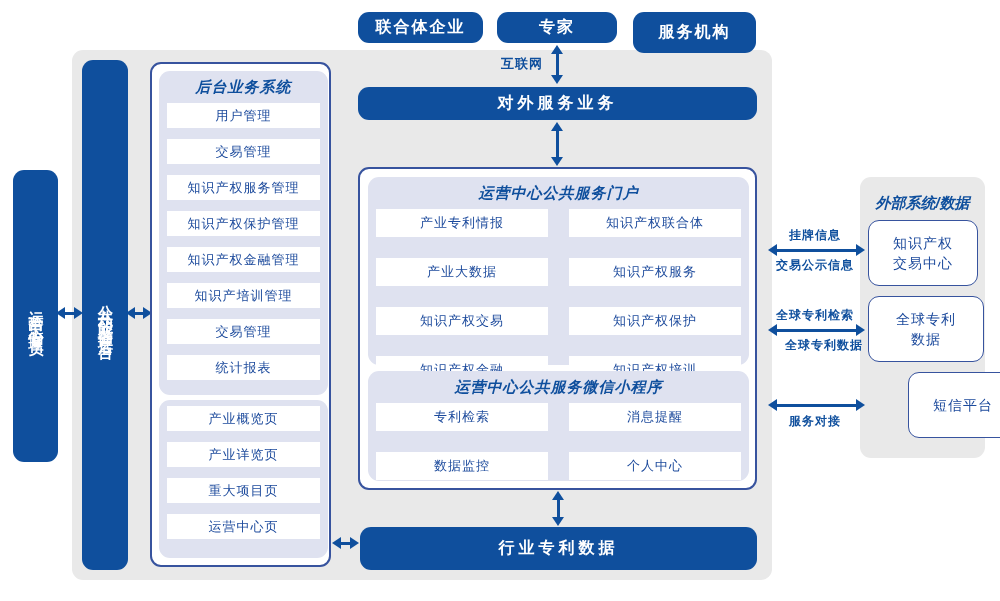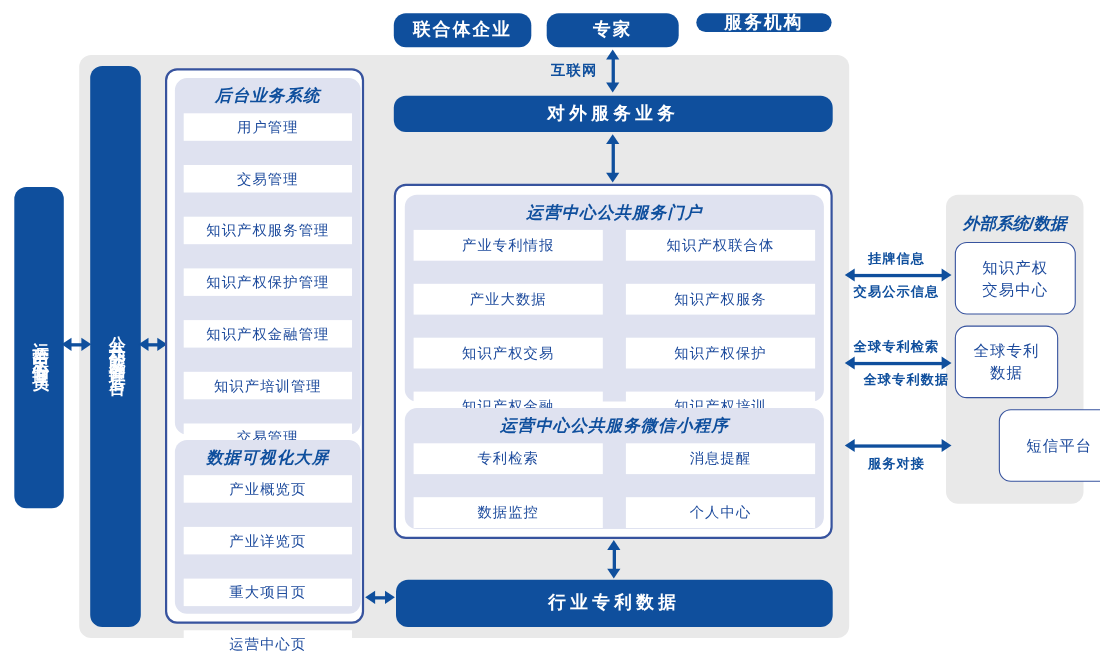--- a/index.html
+++ b/index.html
@@ -27,21 +27,21 @@
     background:var(--navy);color:#fff;font-weight:bold;font-size:15px;
     display:flex;align-items:center;justify-content:center;
     writing-mode:vertical-rl;text-orientation:upright;letter-spacing:5px;
   }
   .outerbox{background:#fff;border:2px solid var(--box-border);}
   .panel{background:var(--panel-bg);}
   .panel-title{
     color:var(--navy);font-weight:bold;font-style:italic;font-size:15px;
     text-align:center;padding-top:7px;letter-spacing:1px;
   }
-  .itemcol{display:flex;flex-direction:column;gap:22px;padding:6px 8px 8px 8px;}
+  .itemcol{display:flex;flex-direction:column;gap:11px;padding:6px 8px 8px 8px;}
   .item{
     background:#fff;color:var(--item-text);font-size:13px;height:25px;flex:0 0 25px;
     display:flex;align-items:center;justify-content:center;letter-spacing:1px;
   }
   .itemgrid{display:grid;grid-template-columns:1fr 1fr;gap:21px;padding:6px 8px 8px 8px;}
   .itemgrid .item{height:28px;flex:none;}
   .extbox{
     background:#fff;border:1.5px solid var(--box-border);color:var(--item-text);
     font-size:14px;display:flex;align-items:center;justify-content:center;
     text-align:center;white-space:pre-line;line-height:1.45;letter-spacing:1px;
@@ -72,21 +72,21 @@
 
   <div class="abs gray" style="left:72px;top:50px;width:700px;height:530px;"></div>
   <div class="abs gray" style="left:860px;top:177px;width:125px;height:281px;"></div>
 
   <div class="abs navybox actor" style="left:358px;top:12px;width:125px;height:31px;">
       <span>联合体企业</span>
     </div>
   <div class="abs navybox actor" style="left:497px;top:12px;width:120px;height:31px;">
       <span>专家</span>
     </div>
-  <div class="abs navybox actor" style="left:633px;top:12px;width:123px;height:17px;">
+  <div class="abs navybox actor" style="left:633px;top:12px;width:123px;height:41px;">
       <span>服务机构</span>
     </div>
 
   <div class="abs linklabel" style="left:480px;top:55px;width:63px;font-size:13px;text-align:right;">互联网</div>
   <div class="varrow" style="left:550px;top:45px;width:14px;height:39px;">
       <i class="ln"></i>
       <i class="ht"></i>
       <i class="hb"></i>
     </div>
 
@@ -125,21 +125,20 @@
         <div class="item">交易管理</div>
         <div class="item">知识产权服务管理</div>
         <div class="item">知识产权保护管理</div>
         <div class="item">知识产权金融管理</div>
         <div class="item">知识产培训管理</div>
         <div class="item">交易管理</div>
         <div class="item">统计报表</div>
       </div>
     </div>
     <div class="abs panel" style="left:7px;top:336px;width:169px;height:158px;">
-      <div class="panel-title">数据可视化大屏</div>
       <div class="itemcol">
         <div class="item">产业概览页</div>
         <div class="item">产业详览页</div>
         <div class="item">重大项目页</div>
         <div class="item">运营中心页</div>
       </div>
     </div>
   </div>
 
   <div class="abs outerbox" style="left:358px;top:167px;width:399px;height:323px;">
@@ -202,17 +201,17 @@
   <div class="harrow" style="left:768px;top:398px;width:97px;height:14px;">
       <i class="ln"></i>
       <i class="hl"></i>
       <i class="hr"></i>
     </div>
   <div class="abs linklabel" style="left:765px;top:413px;width:100px;">服务对接</div>
 
   <div class="abs ext-title" style="left:862px;top:194px;width:121px;">外部系统/数据</div>
   <div class="abs extbox" style="left:868px;top:220px;width:110px;height:66px;">知识产权
 交易中心</div>
-  <div class="abs extbox" style="left:868px;top:296px;width:94px;height:66px;">全球专利
+  <div class="abs extbox" style="left:868px;top:296px;width:116px;height:66px;">全球专利
 数据</div>
   <div class="abs extbox" style="left:908px;top:372px;width:110px;height:66px;">短信平台</div>
 
 </div>
 
 </body></html>

